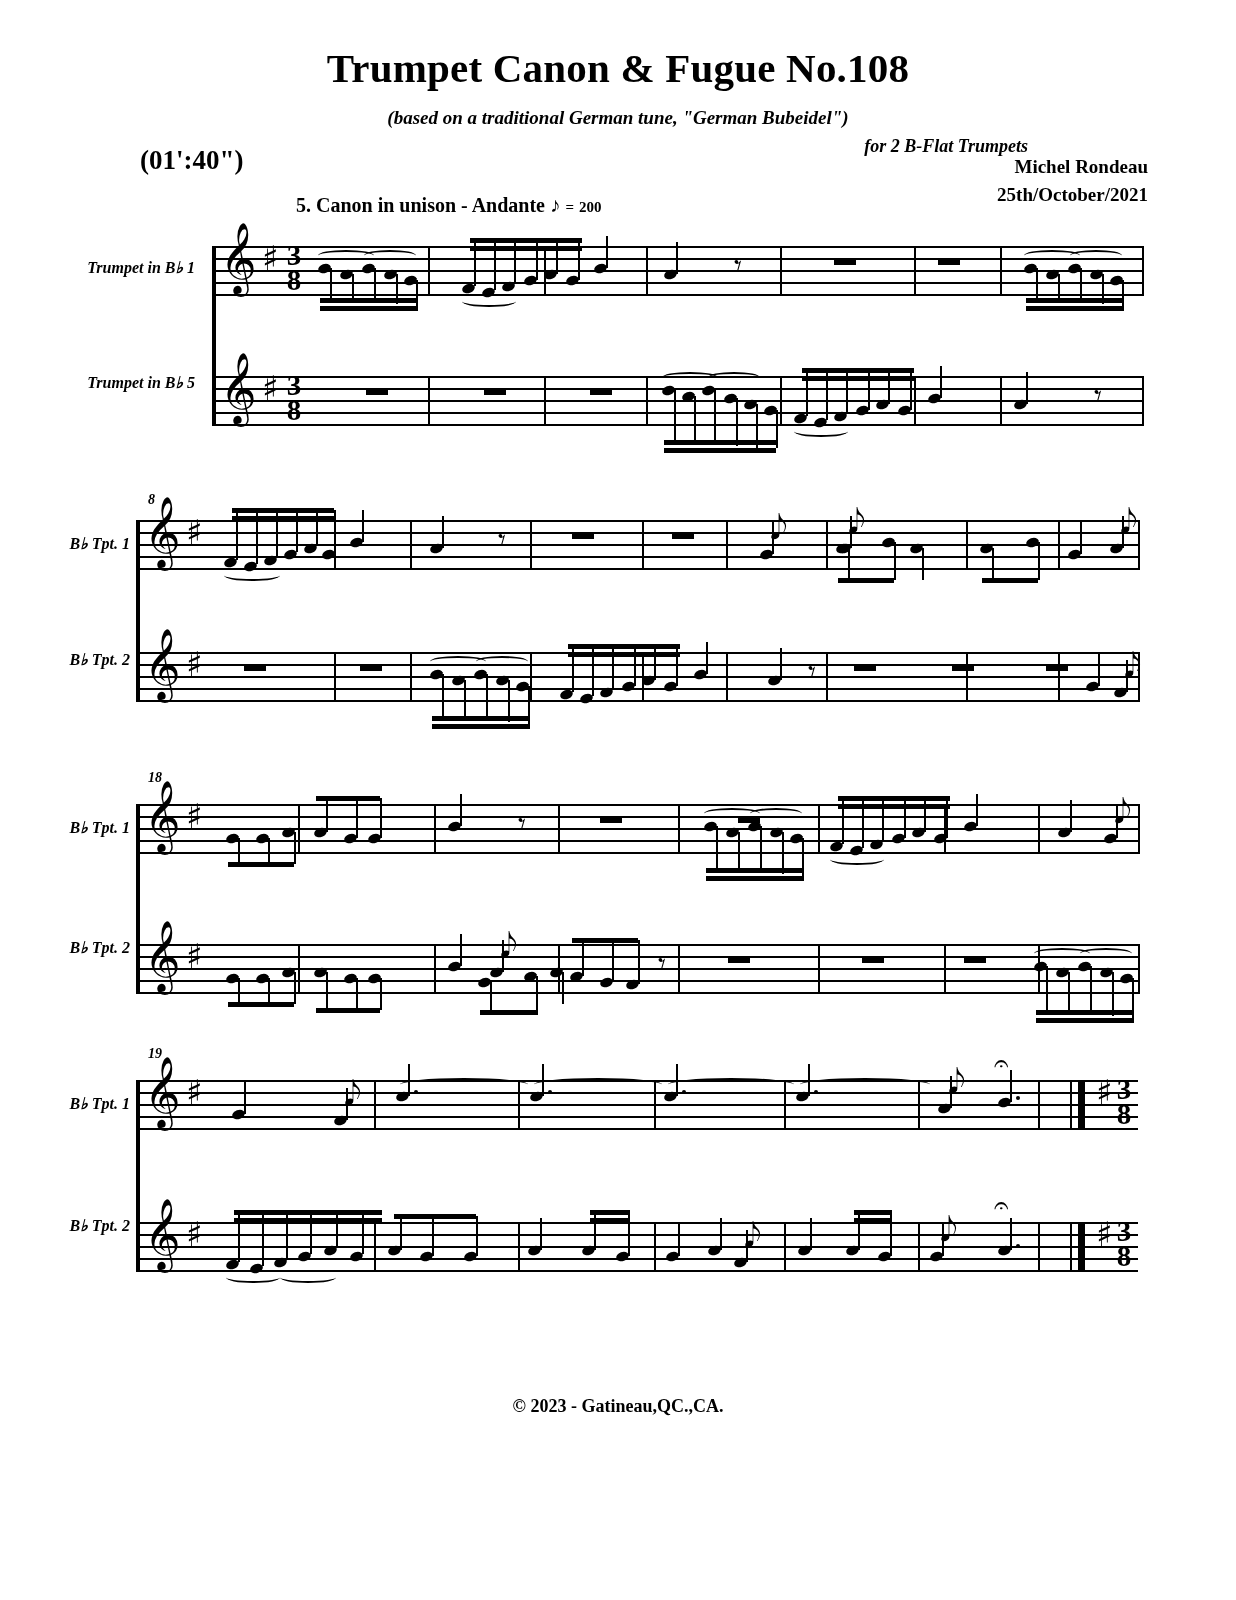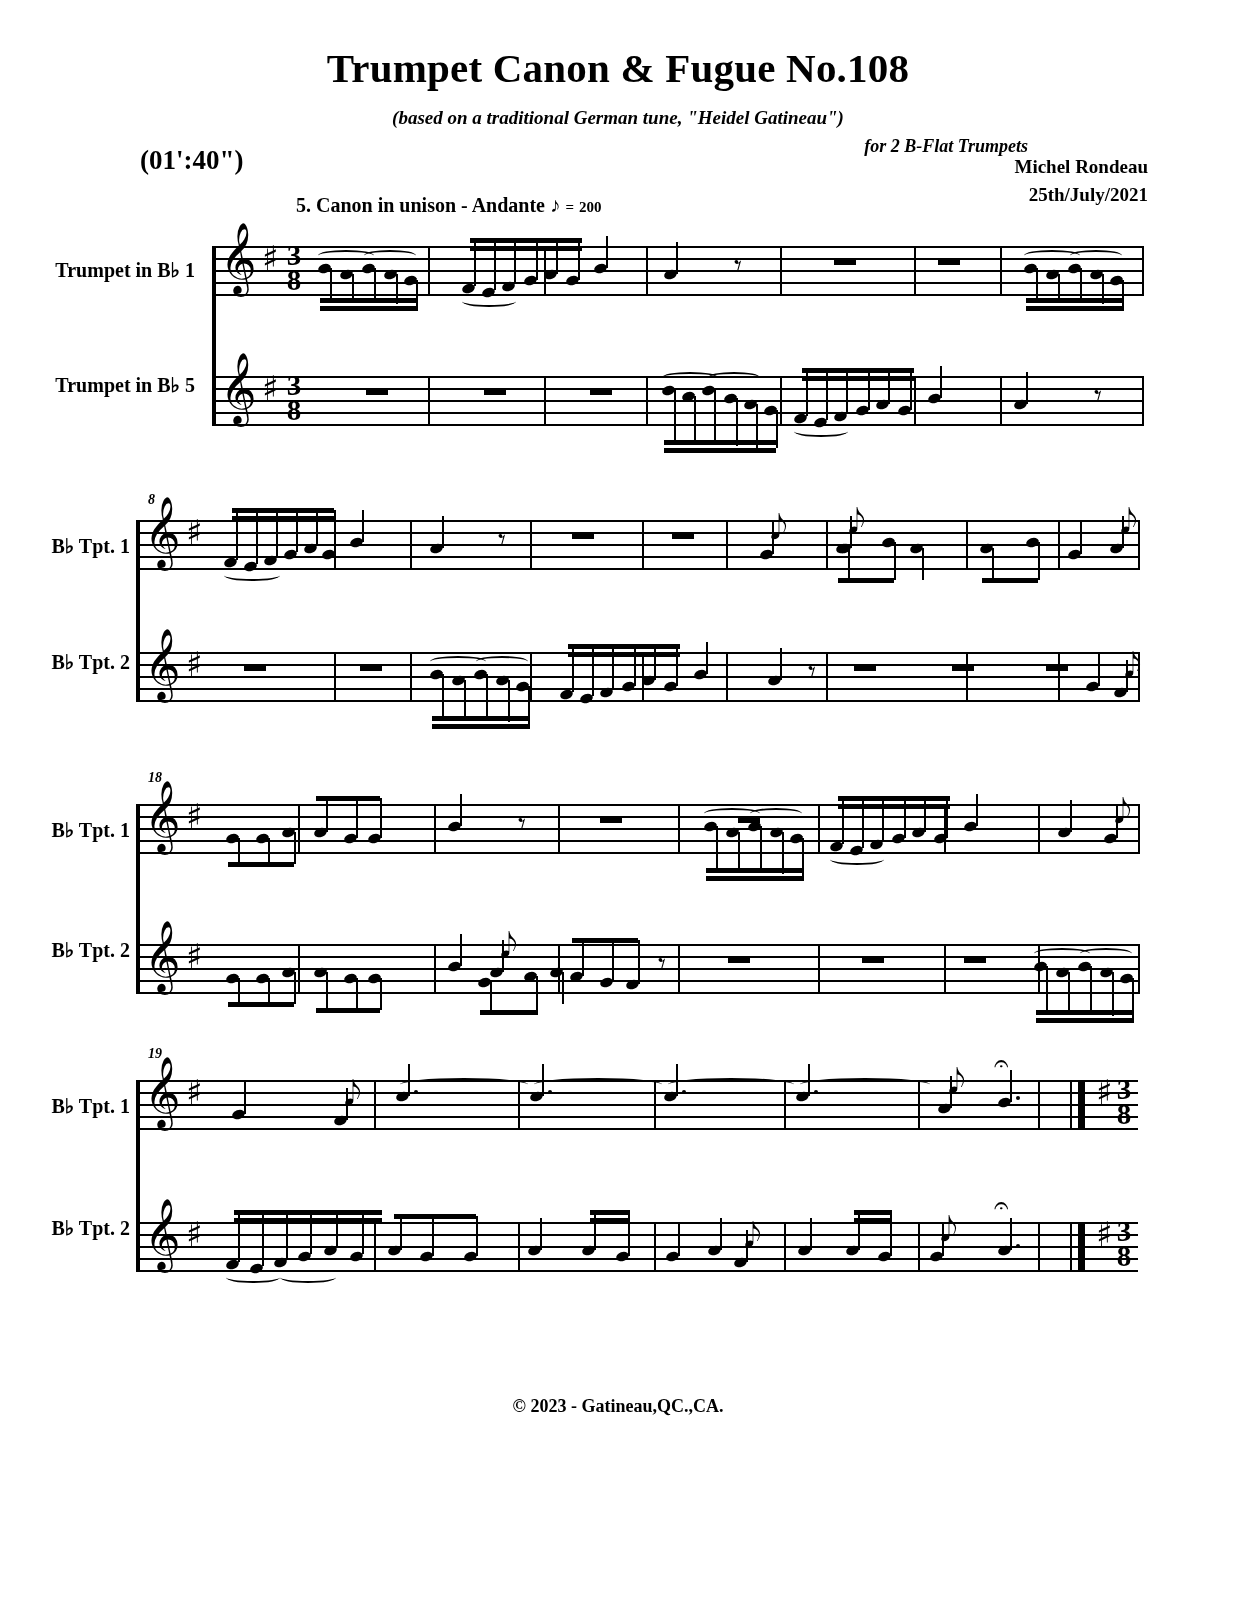--- a/index.html
+++ b/index.html
@@ -87,24 +87,25 @@
 
   
   .system { position: absolute; left: 0; width: 1236px; }
   #system-0 { top: 228px; height: 200px; }
   #system-1 { top: 492px; height: 215px; }
   #system-2 { top: 770px; height: 225px; }
   #system-3 { top: 1046px; height: 225px; }
 
   .staff-label {
     position: absolute;
-    font-size: 20px;
+    font-size: 16px;
     font-weight: bold;
     white-space: nowrap;
     text-align: right;
+    font-style: italic;
   }
   .sys-num {
     position: absolute;
     font-size: 14px;
     font-style: italic;
     font-weight: bold;
   }
 
   .staff { position: absolute; }
   .staff .line {
@@ -209,26 +210,26 @@
     position: absolute;
     font-size: 26px;
     line-height: 1;
     font-family: "DejaVu Sans", sans-serif;
   }
 </style>
 </head>
 <body>
 
 <div class="title">Trumpet Canon &amp; Fugue No.108</div>
-<div class="subtitle1">(based on a traditional German tune, "Heidel Gatineau")</div>
+<div class="subtitle1">(based on a traditional German tune, "German Bubeidel")</div>
 <div class="subtitle2">for 2 B-Flat Trumpets</div>
 <div class="duration">(01':40")</div>
 <div class="composer">
   <div>Michel Rondeau</div>
-  <div>25th/July/2021</div>
+  <div>25th/October/2021</div>
 </div>
 <div class="tempo-line">
   <span>5. Canon in unison - Andante</span>
   <span class="note-glyph">♪</span>
   <span class="bpm">=</span>
   <span class="bpm">200</span>
 </div>
 <div class="copyright">© 2023 - Gatineau,QC.,CA.</div>
 
 <div class="system" id="system-0">

